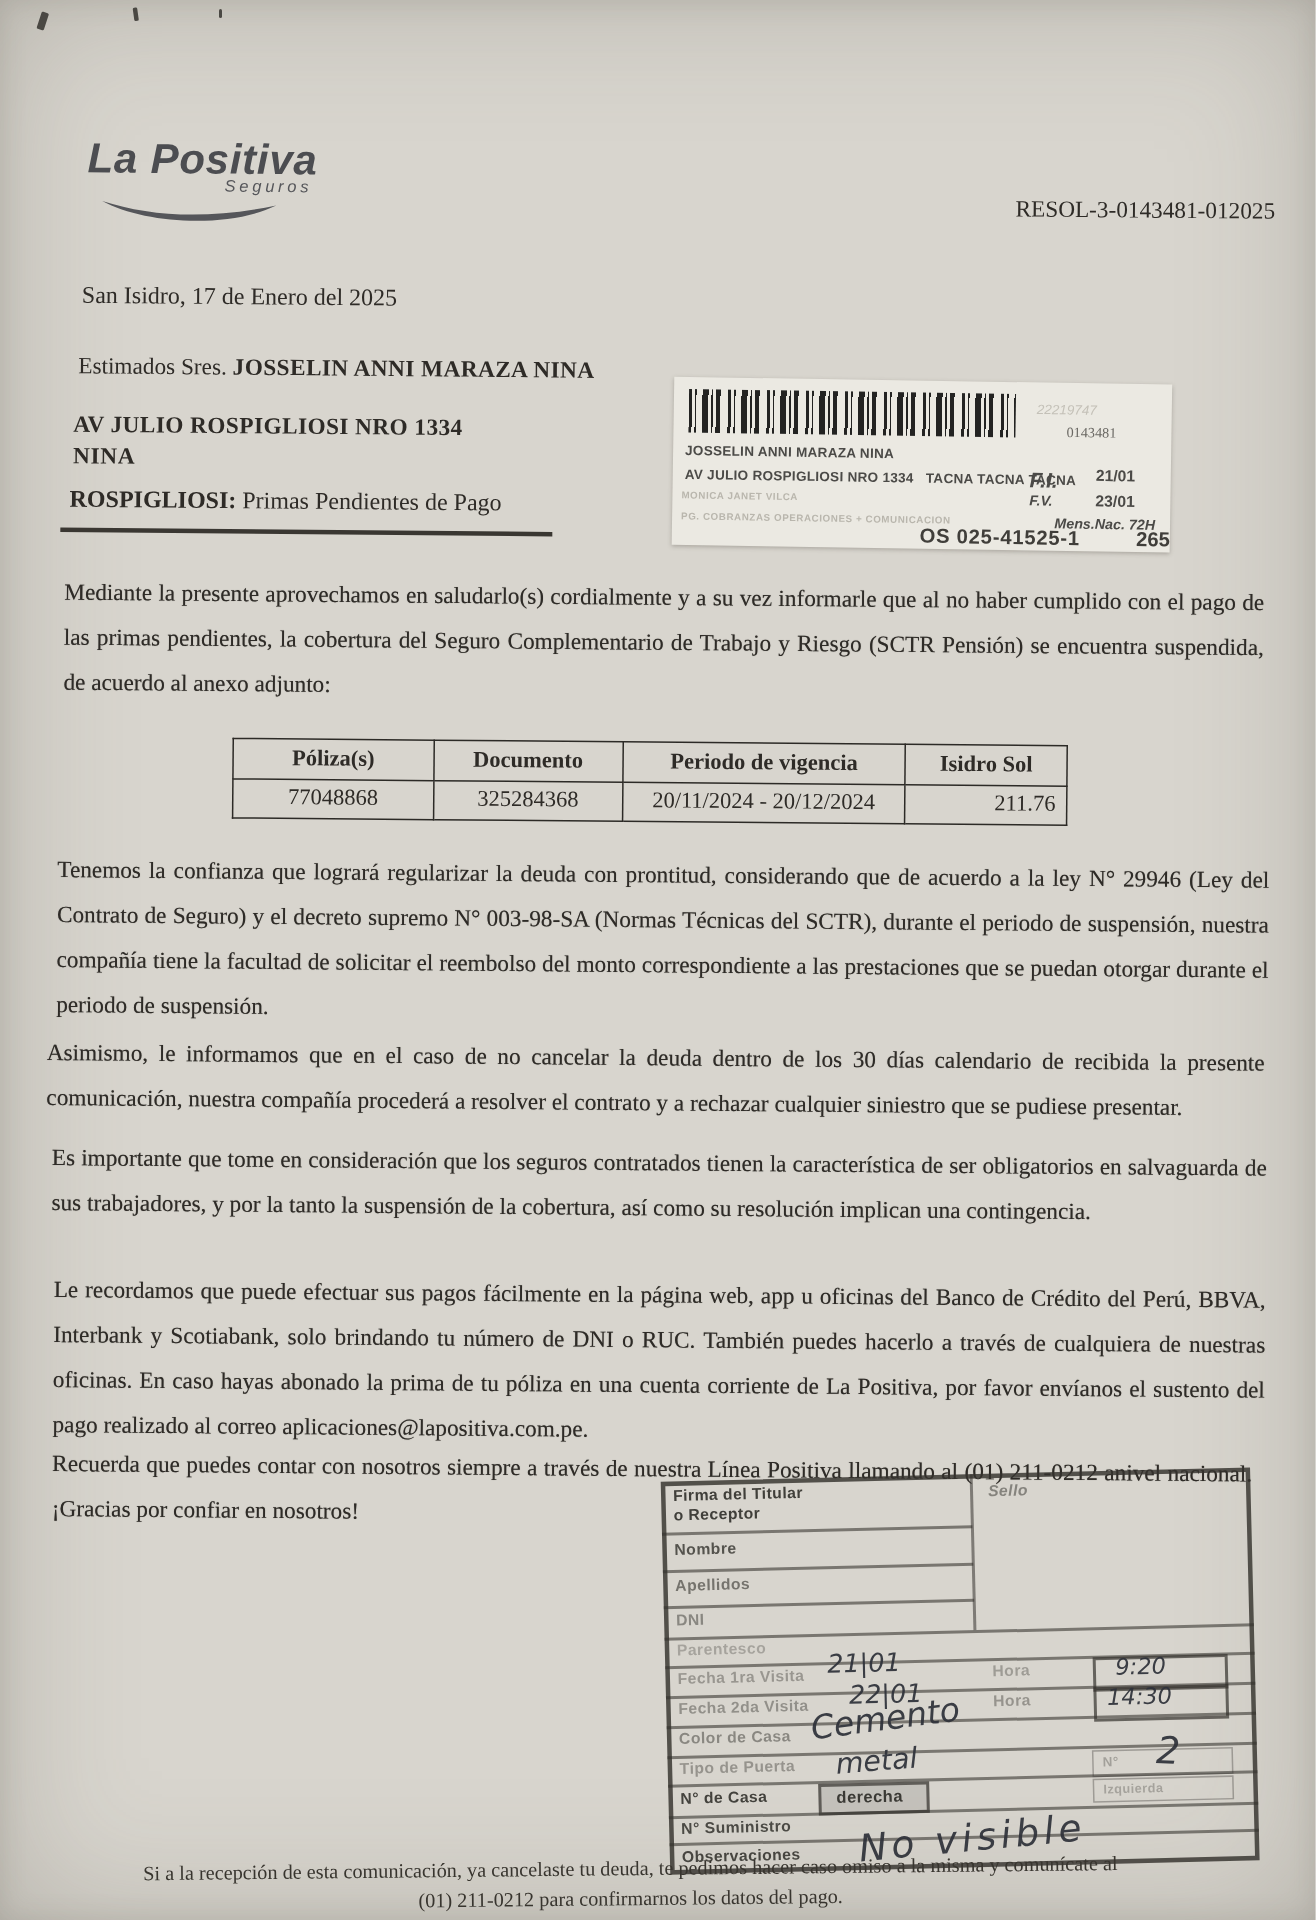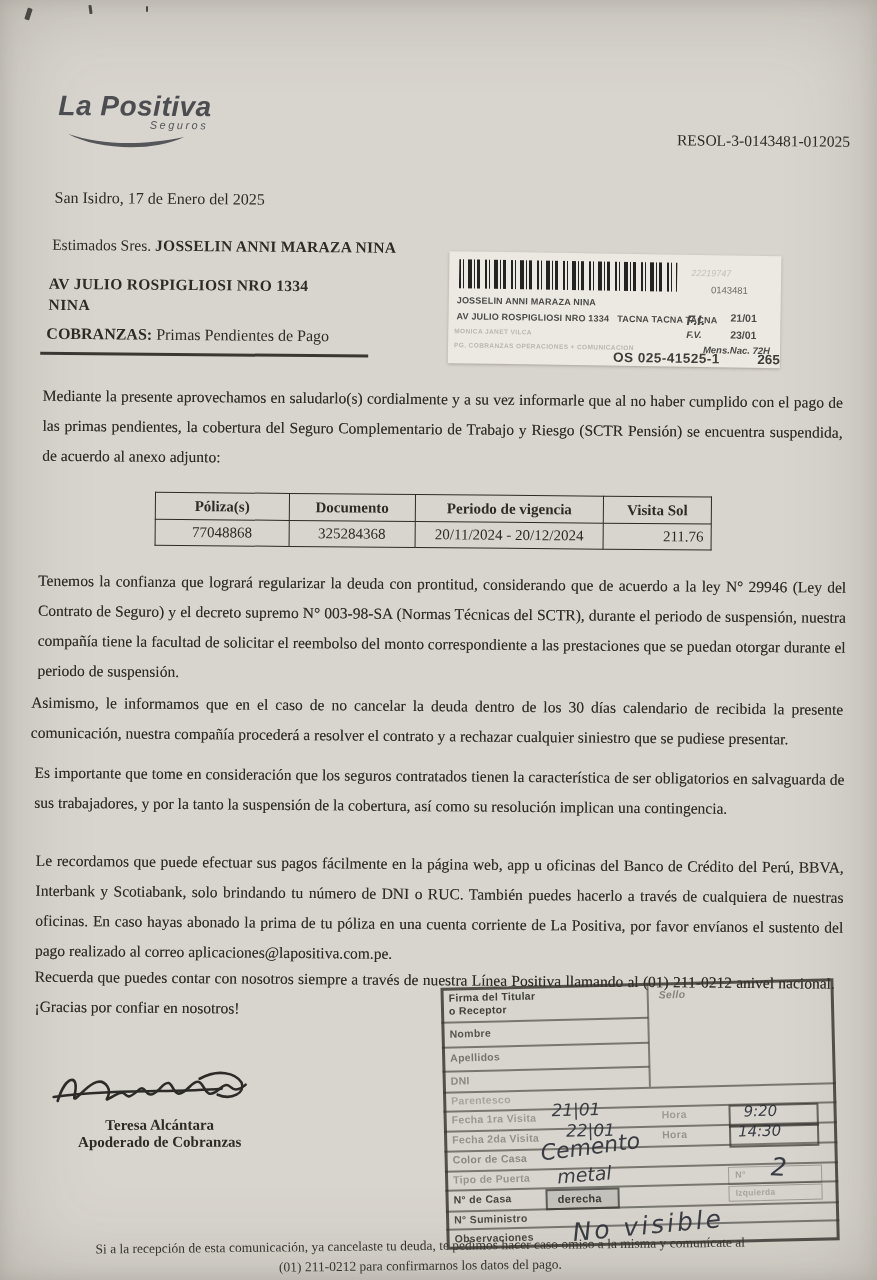--- a/index.html
+++ b/index.html
@@ -85,76 +85,65 @@
     </div>
 
     <div class="abs serif b" style="left:50px;top:275px;font-size:15.5px;letter-spacing:.3px;">AV JULIO ROSPIGLIOSI NRO 1334</div>
     <div class="abs serif b" style="left:50px;top:296px;font-size:15.5px;letter-spacing:.5px;">NINA</div>
 
     <div class="sticker abs" style="left:450px;top:249px;width:332px;height:112px;">
       <div class="barcode abs" style="left:10px;top:8px;width:218px;height:29px;"></div>
       <div class="abs" style="left:242px;top:13px;font-size:9px;color:#c4c1b8;font-style:italic;">22219747</div>
       <div class="abs stick-small" style="left:8px;top:44px;">JOSSELIN ANNI MARAZA NINA</div>
       <div class="abs stick-small" style="left:8px;top:60px;white-space:pre;">AV JULIO ROSPIGLIOSI NRO 1334   TACNA TACNA TACNA</div>
-      <div class="abs" style="left:262px;top:29px;font-size:9.5px;color:#6b6964;font-family:Liberation Sans, sans-serif;">0143481</div>
+      <div class="abs" style="left:262px;top:29px;font-size:9.5px;color:#6b6964;font-family:Liberation Serif, serif;">0143481</div>
       <div class="abs b" style="left:238px;top:57px;font-size:14px;font-style:italic;color:#4b4a47;">F.I.</div>
       <div class="abs b" style="left:282px;top:56px;font-size:10.5px;color:#4b4a47;">21/01</div>
       <div class="abs b" style="left:238px;top:74px;font-size:9.5px;font-style:italic;color:#4b4a47;">F.V.</div>
       <div class="abs b" style="left:282px;top:73px;font-size:10.5px;color:#4b4a47;">23/01</div>
       <div class="abs b" style="right:10px;top:89px;font-size:9.5px;font-style:italic;color:#4b4a47;">Mens.Nac. 72H</div>
       <div class="abs stick-faint" style="left:6px;top:76px;">MONICA JANET VILCA</div>
       <div class="abs stick-faint" style="left:6px;top:90px;">PG. COBRANZAS OPERACIONES + COMUNICACION</div>
       <div class="abs b" style="right:60px;bottom:1px;font-size:13.5px;color:#403e3a;letter-spacing:.5px;">OS 025-41525-1</div>
       <div class="abs b" style="right:0;bottom:1px;font-size:13.5px;color:#403e3a;">265</div>
     </div>
 
     <div class="abs serif" style="left:48px;top:325px;font-size:16px;">
-      <span class="b">COBRANZAS:</span>
+      <span class="b">ROSPIGLIOSI:</span>
       <span>Primas Pendientes de Pago</span>
     </div>
     <div class="abs underline-bar" style="left:42px;top:352px;width:328px;"></div>
 
     <div class="abs just" style="left:45px;top:381px;width:800px;">Mediante la presente aprovechamos en saludarlo(s) cordialmente y a su vez informarle que al no haber cumplido con el pago de las primas pendientes, la cobertura del Seguro Complementario de Trabajo y Riesgo (SCTR Pensión) se encuentra suspendida, de acuerdo al anexo adjunto:</div>
 
     <div class="abs" style="left:158px;top:491px;">
       <table class="pol">
         <tbody>
             <tr>
           <th style="width:132px;">Póliza(s)</th>
           <th style="width:122px;">Documento</th>
           <th style="width:192px;">Periodo de vigencia</th>
-          <th style="width:105px;">Visita Sol</th>
+          <th style="width:105px;">Isidro Sol</th>
         </tr>
         <tr>
           <td>77048868</td>
           <td>325284368</td>
           <td>20/11/2024 - 20/12/2024</td>
           <td class="right">211.76</td>
         </tr>
       </tbody>
         </table>
     </div>
 
     <div class="abs just" style="left:42px;top:566px;width:808px;">Tenemos la confianza que logrará regularizar la deuda con prontitud, considerando que de acuerdo a la ley N° 29946 (Ley del Contrato de Seguro) y el decreto supremo N° 003-98-SA (Normas Técnicas del SCTR), durante el periodo de suspensión, nuestra compañía tiene la facultad de solicitar el reembolso del monto correspondiente a las prestaciones que se puedan otorgar durante el periodo de suspensión.</div>
     <div class="abs just" style="left:36px;top:688px;width:812px;">Asimismo, le informamos que en el caso de no cancelar la deuda dentro de los 30 días calendario de recibida la presente comunicación, nuestra compañía procederá a resolver el contrato y a rechazar cualquier siniestro que se pudiese presentar.</div>
     <div class="abs just" style="left:40px;top:758px;width:810px;">Es importante que tome en consideración que los seguros contratados tienen la característica de ser obligatorios en salvaguarda de sus trabajadores, y por la tanto la suspensión de la cobertura, así como su resolución implican una contingencia.</div>
     <div class="abs just" style="left:42px;top:846px;width:808px;">Le recordamos que puede efectuar sus pagos fácilmente en la página web, app u oficinas del Banco de Crédito del Perú, BBVA, Interbank y Scotiabank, solo brindando tu número de DNI o RUC. También puedes hacerlo a través de cualquiera de nuestras oficinas. En caso hayas abonado la prima de tu póliza en una cuenta corriente de La Positiva, por favor envíanos el sustento del pago realizado al correo aplicaciones@lapositiva.com.pe.</div>
     <div class="abs just" style="left:42px;top:962px;width:800px;">Recuerda que puedes contar con nosotros siempre a través de nuestra Línea Positiva llamando al (01) 211-0212 anivel nacional. ¡Gracias por confiar en nosotros!</div>
 
-    <div class="abs" style="left:58px;top:1058px;transform:rotate(-.6deg);">
-      <svg width="215" height="60" viewBox="0 0 215 60">
-        <g fill="none" stroke="#2d2b28" stroke-width="2.6" stroke-linecap="round">
-          <path d="M8 42 C 16 16, 30 14, 25 36 C 21 52, 46 8, 58 28 C 64 38, 48 46, 66 36 C 80 28, 72 46, 88 32 C 98 22, 94 46, 110 30 C 128 10, 118 50, 140 28 C 158 10, 150 48, 170 30 C 184 18, 178 40, 196 26"></path>
-          <path d="M4 38 C 60 30, 120 34, 172 30"></path>
-          <path d="M150 20 C 168 10, 186 14, 192 24 C 196 34, 182 42, 168 36"></path>
-        </g>
-      </svg>
-      <div class="serif b" style="font-size:15px;text-align:center;width:220px;margin-top:-6px;">Teresa Alcántara</div>
-      <div class="serif b" style="font-size:15px;text-align:center;width:220px;">Apoderado de Cobranzas</div>
-    </div>
 
     <div class="abs stamp" style="left:452px;top:978px;width:393px;height:262px;">
       <div class="stamp-box"></div>
 
       <div class="sline" style="left:0;top:34px;width:207px;"></div>
       <div class="sline" style="left:0;top:59px;width:207px;"></div>
       <div class="sline" style="left:0;top:83px;width:207px;"></div>
       <div class="sline" style="left:0;top:104px;width:100%;"></div>
       <div class="sline" style="left:0;top:123px;width:100%;"></div>
       <div class="sline" style="left:0;top:143px;width:100%;"></div>

